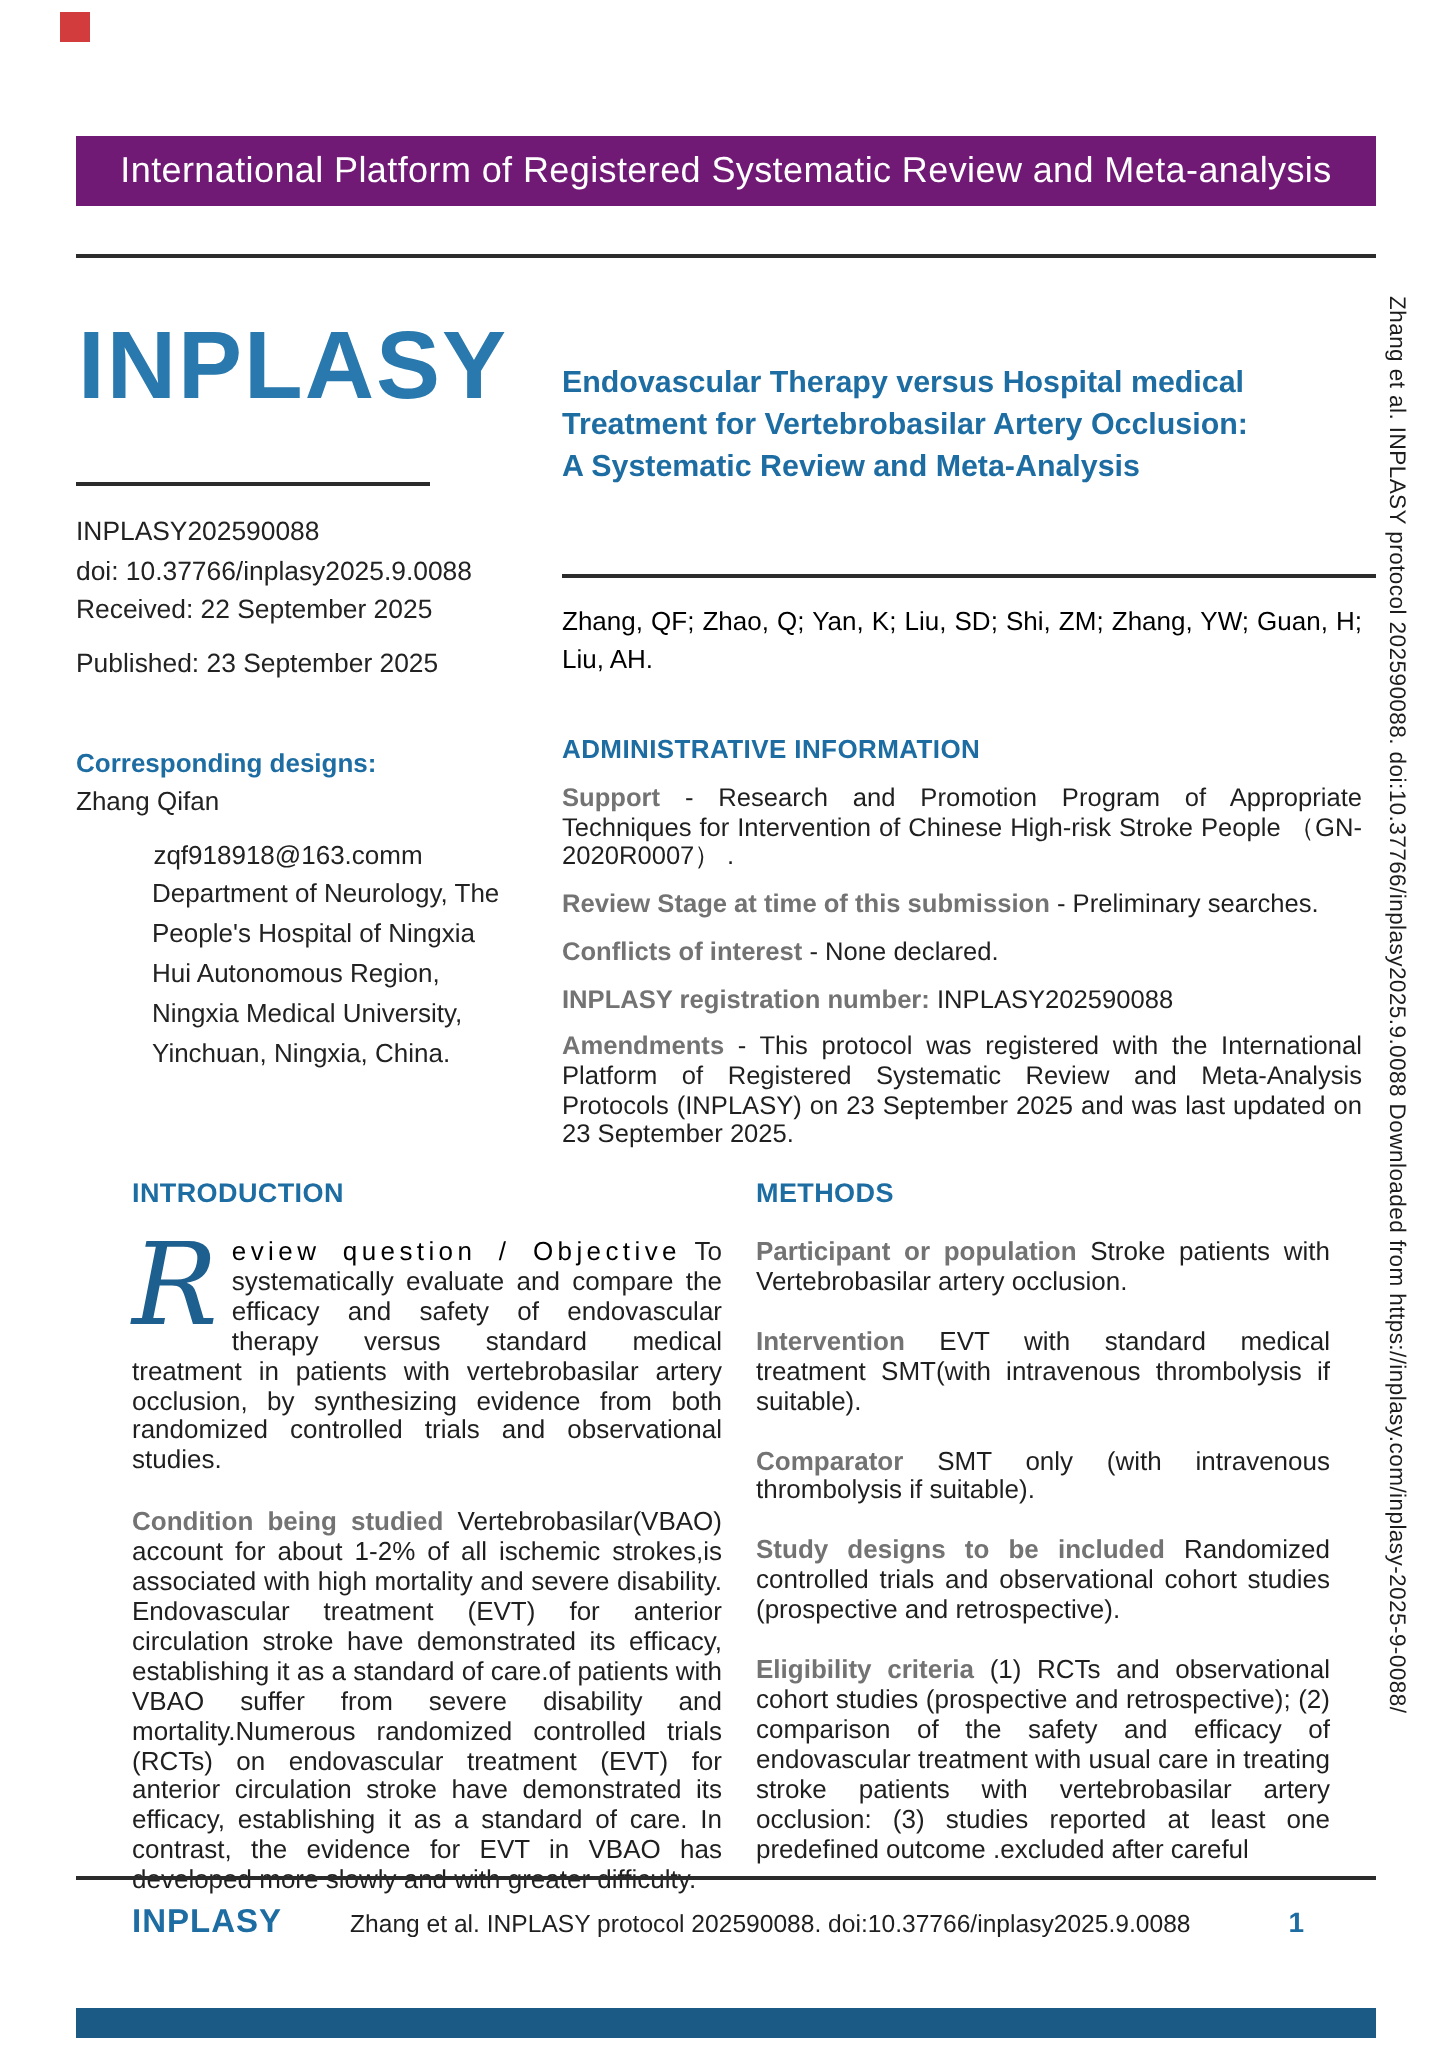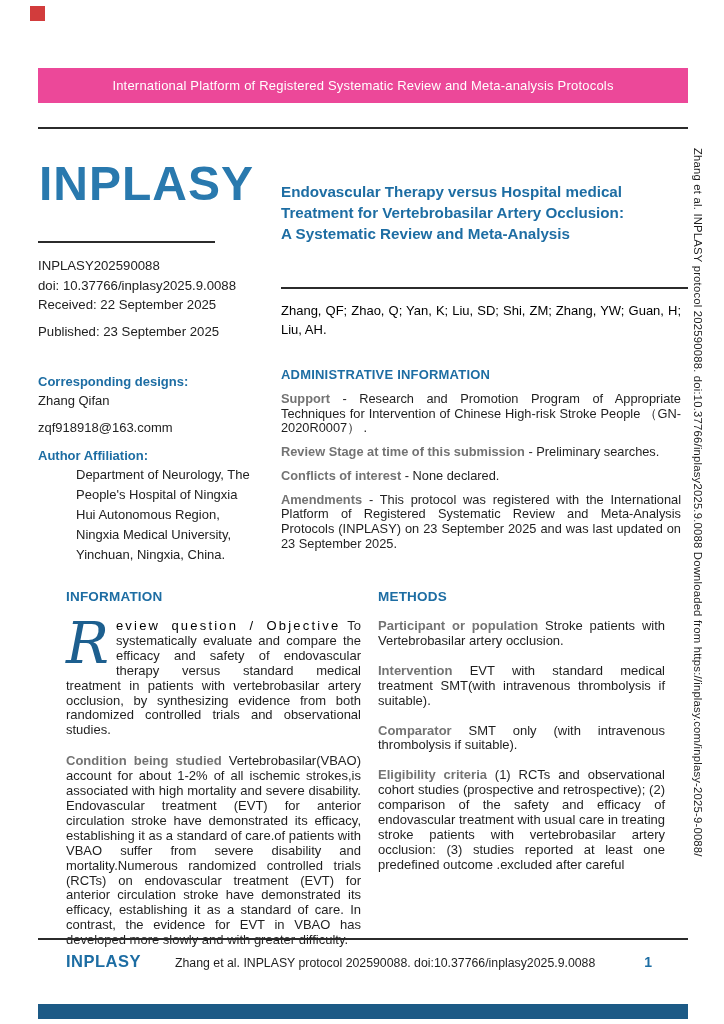--- a/index.html
+++ b/index.html
@@ -7,42 +7,42 @@
   body {
     position:relative; background:#ffffff; color:#1f1f1f;
     font-family:"Liberation Sans", sans-serif;
     overflow:hidden;
   }
   .abs { position:absolute; }
 
   .red-mark { left:30px; top:6px; width:15px; height:15px; background:#d23c3c; }
 
   .banner {
-    left:38px; top:68px; width:650px; height:35px; background:#ec4899;
-    color:#ffffff; font-size:13px; text-align:center; line-height:35px;
+    left:38px; top:68px; width:650px; height:35px; background:#701a75;
+    color:#ffffff; font-size:18px; text-align:center; line-height:35px;
     letter-spacing:0.2px;
   }
 
   .rule { background:#2b2b2b; }
   .top-rule    { left:38px;  top:127px; width:650px; height:2px; }
   .logo-rule   { left:38px;  top:241px; width:177px; height:2px; }
   .authors-rule{ left:281px; top:287px; width:407px; height:2px; }
   .footer-rule { left:38px;  top:938px; width:650px; height:2px; }
 
   .logo {
     left:39px; top:156px; font-size:48px; font-weight:bold;
     color:#2979ae; letter-spacing:1px;
   }
 
   .reg-block { left:38px; top:256px; font-size:13.2px; line-height:19.5px; color:#222; }
   .reg-block .published { margin-top:7px; }
 
   .corr-block { left:38px; top:372px; width:212px; font-size:13px; line-height:19px; color:#222; }
   .blue-label { font-weight:bold; color:#1d6da3; }
-  .corr-block .email { margin-top:8px; }
+  .corr-block .email { margin-top:8px;text-align:center; }
   .corr-block .aff-label { margin-top:9px; }
   .corr-block .aff-text { line-height:20px;margin-left:38px; }
 
   .title-block { left:281px; top:181px; width:380px; }
   .title-line { font-size:15.2px; font-weight:bold; color:#1d6da3; line-height:21px; }
 
   .authors { left:281px; top:301px; width:400px; font-size:13px; line-height:19px; text-align:justify; color:#000000; }
 
   .admin { left:281px; top:367px; width:400px; }
   .sec-h { font-size:13.5px; font-weight:bold; color:#1d6da3; letter-spacing:0.2px; }
@@ -94,56 +94,57 @@
   <div>INPLASY202590088</div>
   <div>doi: 10.37766/inplasy2025.9.0088</div>
   <div>Received: 22 September 2025</div>
   <div class="published">Published: 23 September 2025</div>
 </div>
 
 <div class="abs corr-block">
   <div class="blue-label">Corresponding designs:</div>
   <div>Zhang Qifan</div>
   <div class="email">zqf918918@163.comm</div>
-  <div class="blue-label aff-label">Author Affiliation:</div>
   <div class="aff-text">Department of Neurology, The People's Hospital of Ningxia Hui Autonomous Region, Ningxia Medical University, Yinchuan, Ningxia, China.</div>
 </div>
 
 <div class="abs title-block">
   <div class="title-line">Endovascular Therapy versus Hospital medical</div>
   <div class="title-line">Treatment for Vertebrobasilar Artery Occlusion:</div>
   <div class="title-line">A Systematic Review and Meta-Analysis</div>
 </div>
 
 <div class="abs rule authors-rule"></div>
 <div class="abs authors">Zhang, QF; Zhao, Q; Yan, K; Liu, SD; Shi, ZM; Zhang, YW; Guan, H; Liu, AH.</div>
 
 <section class="abs admin">
   <h2 class="sec-h">ADMINISTRATIVE INFORMATION</h2>
   <p><span class="lbl">Support</span><span> -  Research and Promotion Program of Appropriate Techniques for Intervention of Chinese High-risk Stroke People （GN-2020R0007） .</span></p>
   <p><span class="lbl">Review Stage at time of this submission</span><span> - Preliminary searches.</span></p>
   <p><span class="lbl">Conflicts of interest</span><span> - None declared.</span></p>
+  <p><span class="lbl">INPLASY registration number:</span><span> INPLASY202590088</span></p>
   <p><span class="lbl">Amendments</span><span> - This protocol was registered with the International Platform of Registered Systematic Review and Meta-Analysis Protocols (INPLASY) on 23 September 2025 and was last updated on 23 September 2025.</span></p>
 </section>
 
 <section class="abs intro">
-  <h2 class="sec-h">INFORMATION</h2>
+  <h2 class="sec-h">INTRODUCTION</h2>
   <p class="body-p">
     <span class="dropcap">R</span><span class="obj-label">eview question / Objective</span><span> To systematically evaluate and compare the efficacy and safety of endovascular therapy versus standard medical treatment in patients with vertebrobasilar artery occlusion, by synthesizing evidence from both randomized controlled trials and observational studies.</span>
   </p>
   <p class="body-p">
     <span class="lbl">Condition being studied</span><span> Vertebrobasilar(VBAO) account for about 1-2% of all ischemic strokes,is associated with high mortality and severe disability. Endovascular treatment (EVT) for anterior circulation stroke have demonstrated its efficacy, establishing it as a standard of care.of patients with VBAO suffer from severe disability and mortality.Numerous randomized controlled trials (RCTs) on endovascular treatment (EVT) for anterior circulation stroke have demonstrated its efficacy, establishing it as a standard of care. In contrast, the evidence for EVT in VBAO has developed more slowly and with greater difficulty.</span>
   </p>
 </section>
 
 <section class="abs methods">
   <h2 class="sec-h">METHODS</h2>
   <p class="body-p"><span class="lbl">Participant or population</span><span> Stroke patients with Vertebrobasilar artery occlusion.</span></p>
   <p class="body-p"><span class="lbl">Intervention</span><span> EVT with standard medical treatment SMT(with intravenous thrombolysis if suitable).</span></p>
   <p class="body-p"><span class="lbl">Comparator</span><span> SMT only (with intravenous thrombolysis if suitable).</span></p>
+  <p class="body-p"><span class="lbl">Study designs to be included</span><span> Randomized controlled trials and observational cohort studies (prospective and retrospective).</span></p>
   <p class="body-p"><span class="lbl">Eligibility criteria</span><span>  (1) RCTs and observational cohort studies (prospective and retrospective); (2) comparison of the safety and efficacy of endovascular treatment with usual care in treating stroke patients with vertebrobasilar artery occlusion: (3) studies reported at least one predefined outcome .excluded after careful</span></p>
 </section>
 
 <div class="abs rule footer-rule"></div>
 
 <div class="abs footer">
   <span class="f-logo">INPLASY</span>
   <span class="f-cite">Zhang et al. INPLASY protocol 202590088. doi:10.37766/inplasy2025.9.0088</span>
   <span class="f-page">1</span>
 </div>

